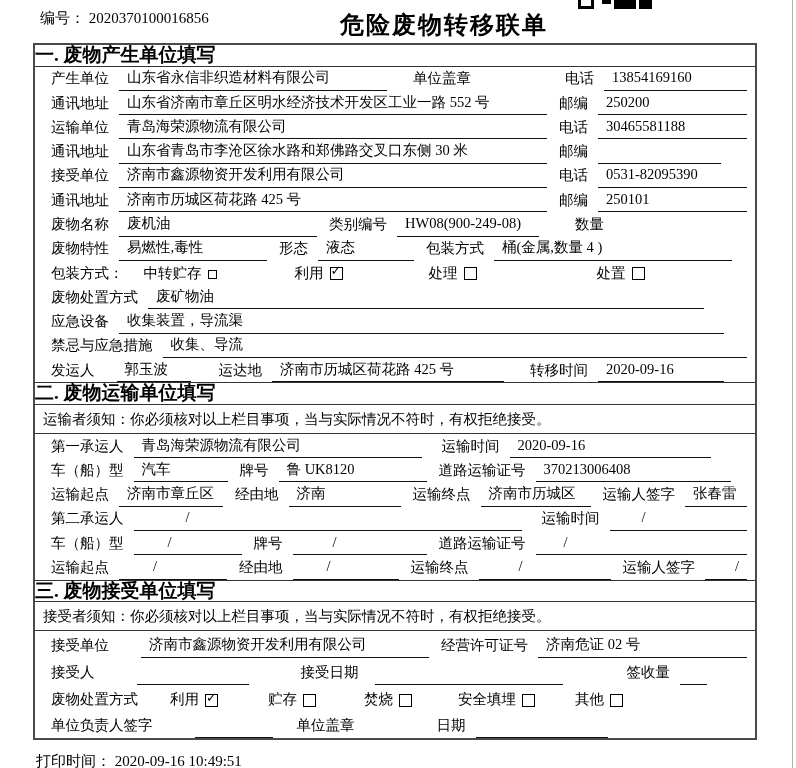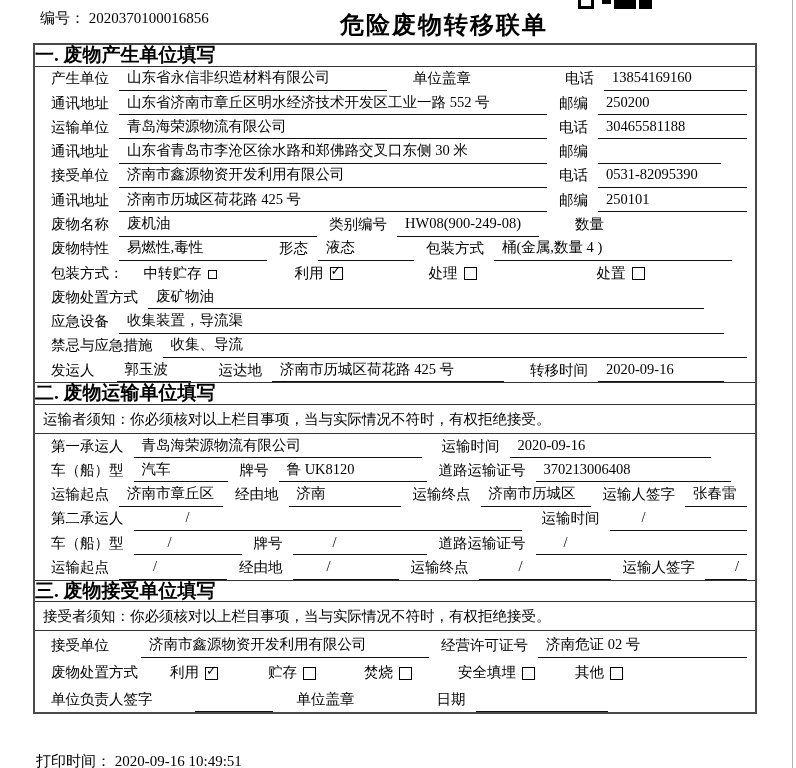--- a/index.html
+++ b/index.html
@@ -190,20 +190,28 @@
       </div>
       <div class="sh bt">三. 废物接受单位填写</div>
       <div class="notice">接受者须知：你必须核对以上栏目事项，当与实际情况不符时，有权拒绝接受。</div>
       <div class="r s3">
         <span class="lbl">接受单位</span>
         <span class="fld" style="width: 288px; margin-left: 22px;"><span class="ft">济南市鑫源物资开发利用有限公司</span></span>
         <span class="lbl">经营许可证号</span>
         <span class="fld fx"><span class="ft">济南危证 02 号</span></span>
       </div>
       <div class="r s3">
+        <span class="lbl">接受人</span>
+        <span class="fld" style="width: 112px; margin-left: 32px;"><span class="ft"></span></span>
+        <span class="lbl" style="margin-left: 40px;">接受日期</span>
+        <span class="fld" style="width: 188px; margin-left: 6px;"><span class="ft"></span></span>
+        <span class="lbl" style="margin-left: 52px;">签收量</span>
+        <span class="fld fx" style="margin-right: 42px;"><span class="ft"></span></span>
+      </div>
+      <div class="r s3">
         <span class="lbl">废物处置方式</span>
         <span class="lbl" style="margin-right: 0px; margin-left: 22px;">利用</span>
         <span class="cb">
           <span class="tick">✓</span>
         </span>
         <span class="lbl" style="margin-right: 0px; margin-left: 50px;">贮存</span>
         <span class="cb"></span>
         <span class="lbl" style="margin-right: 0px; margin-left: 48px;">焚烧</span>
         <span class="cb"></span>
         <span class="lbl" style="margin-right: 0px; margin-left: 46px;">安全填埋</span>

